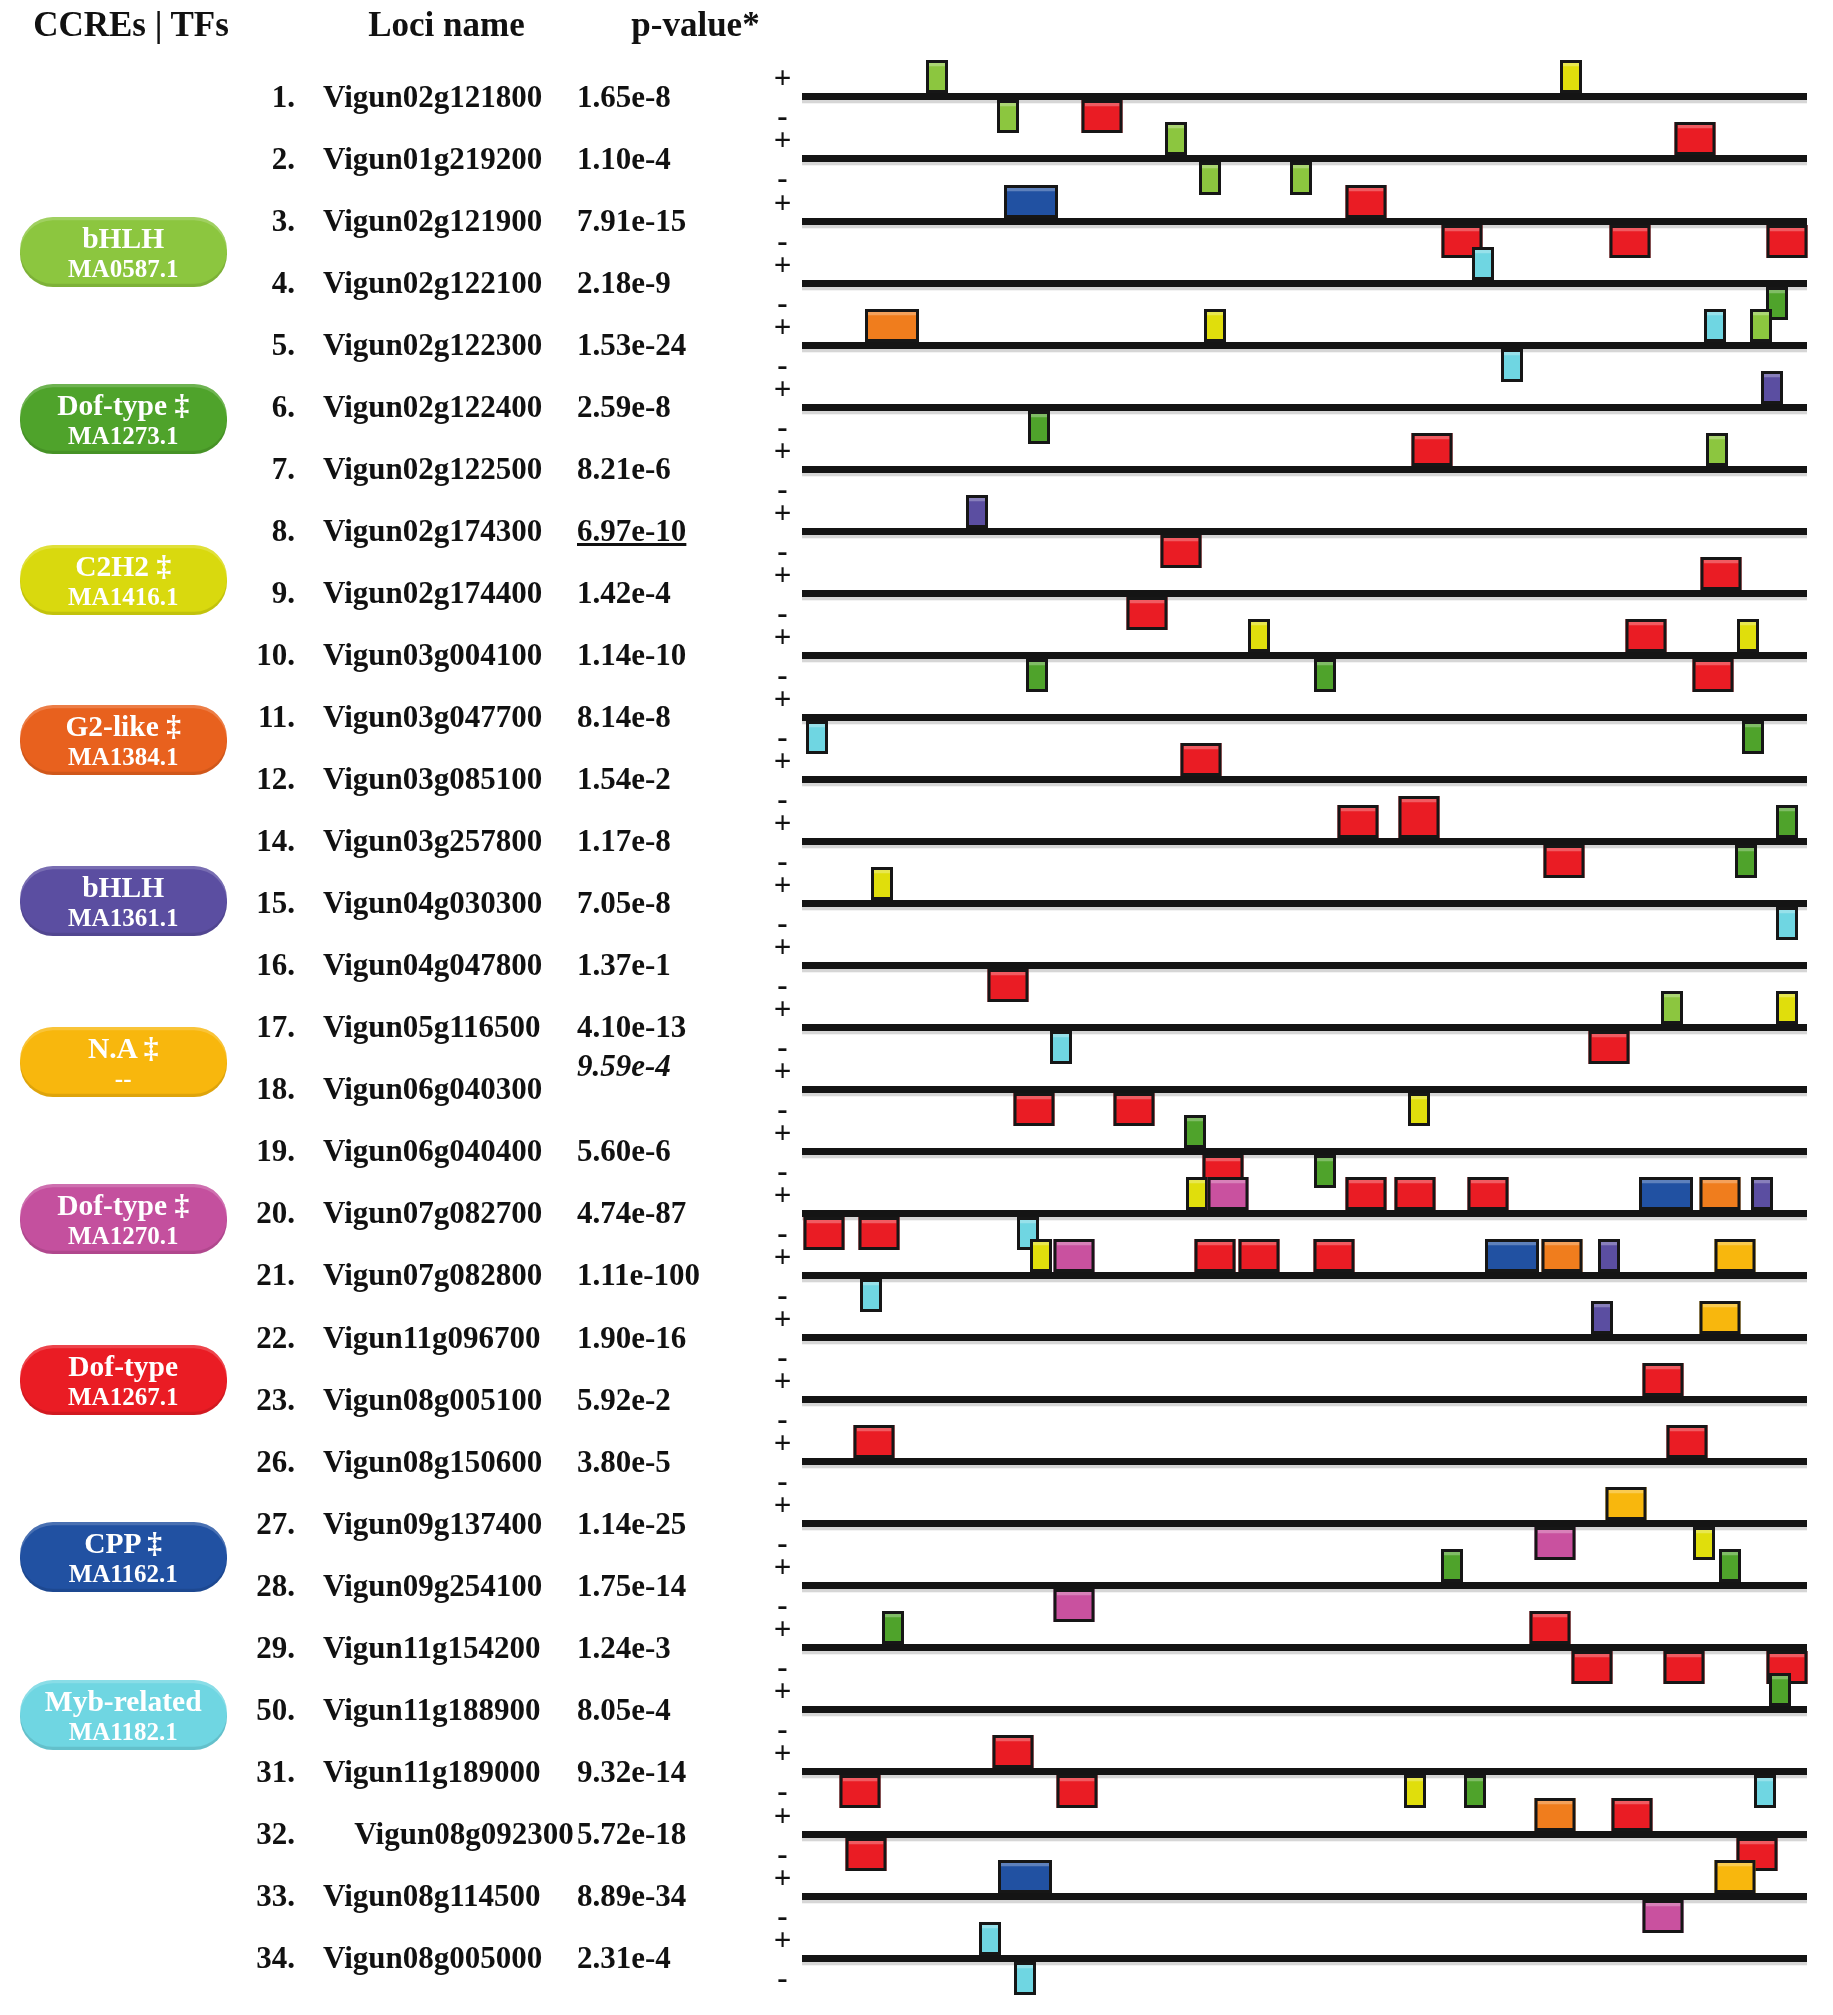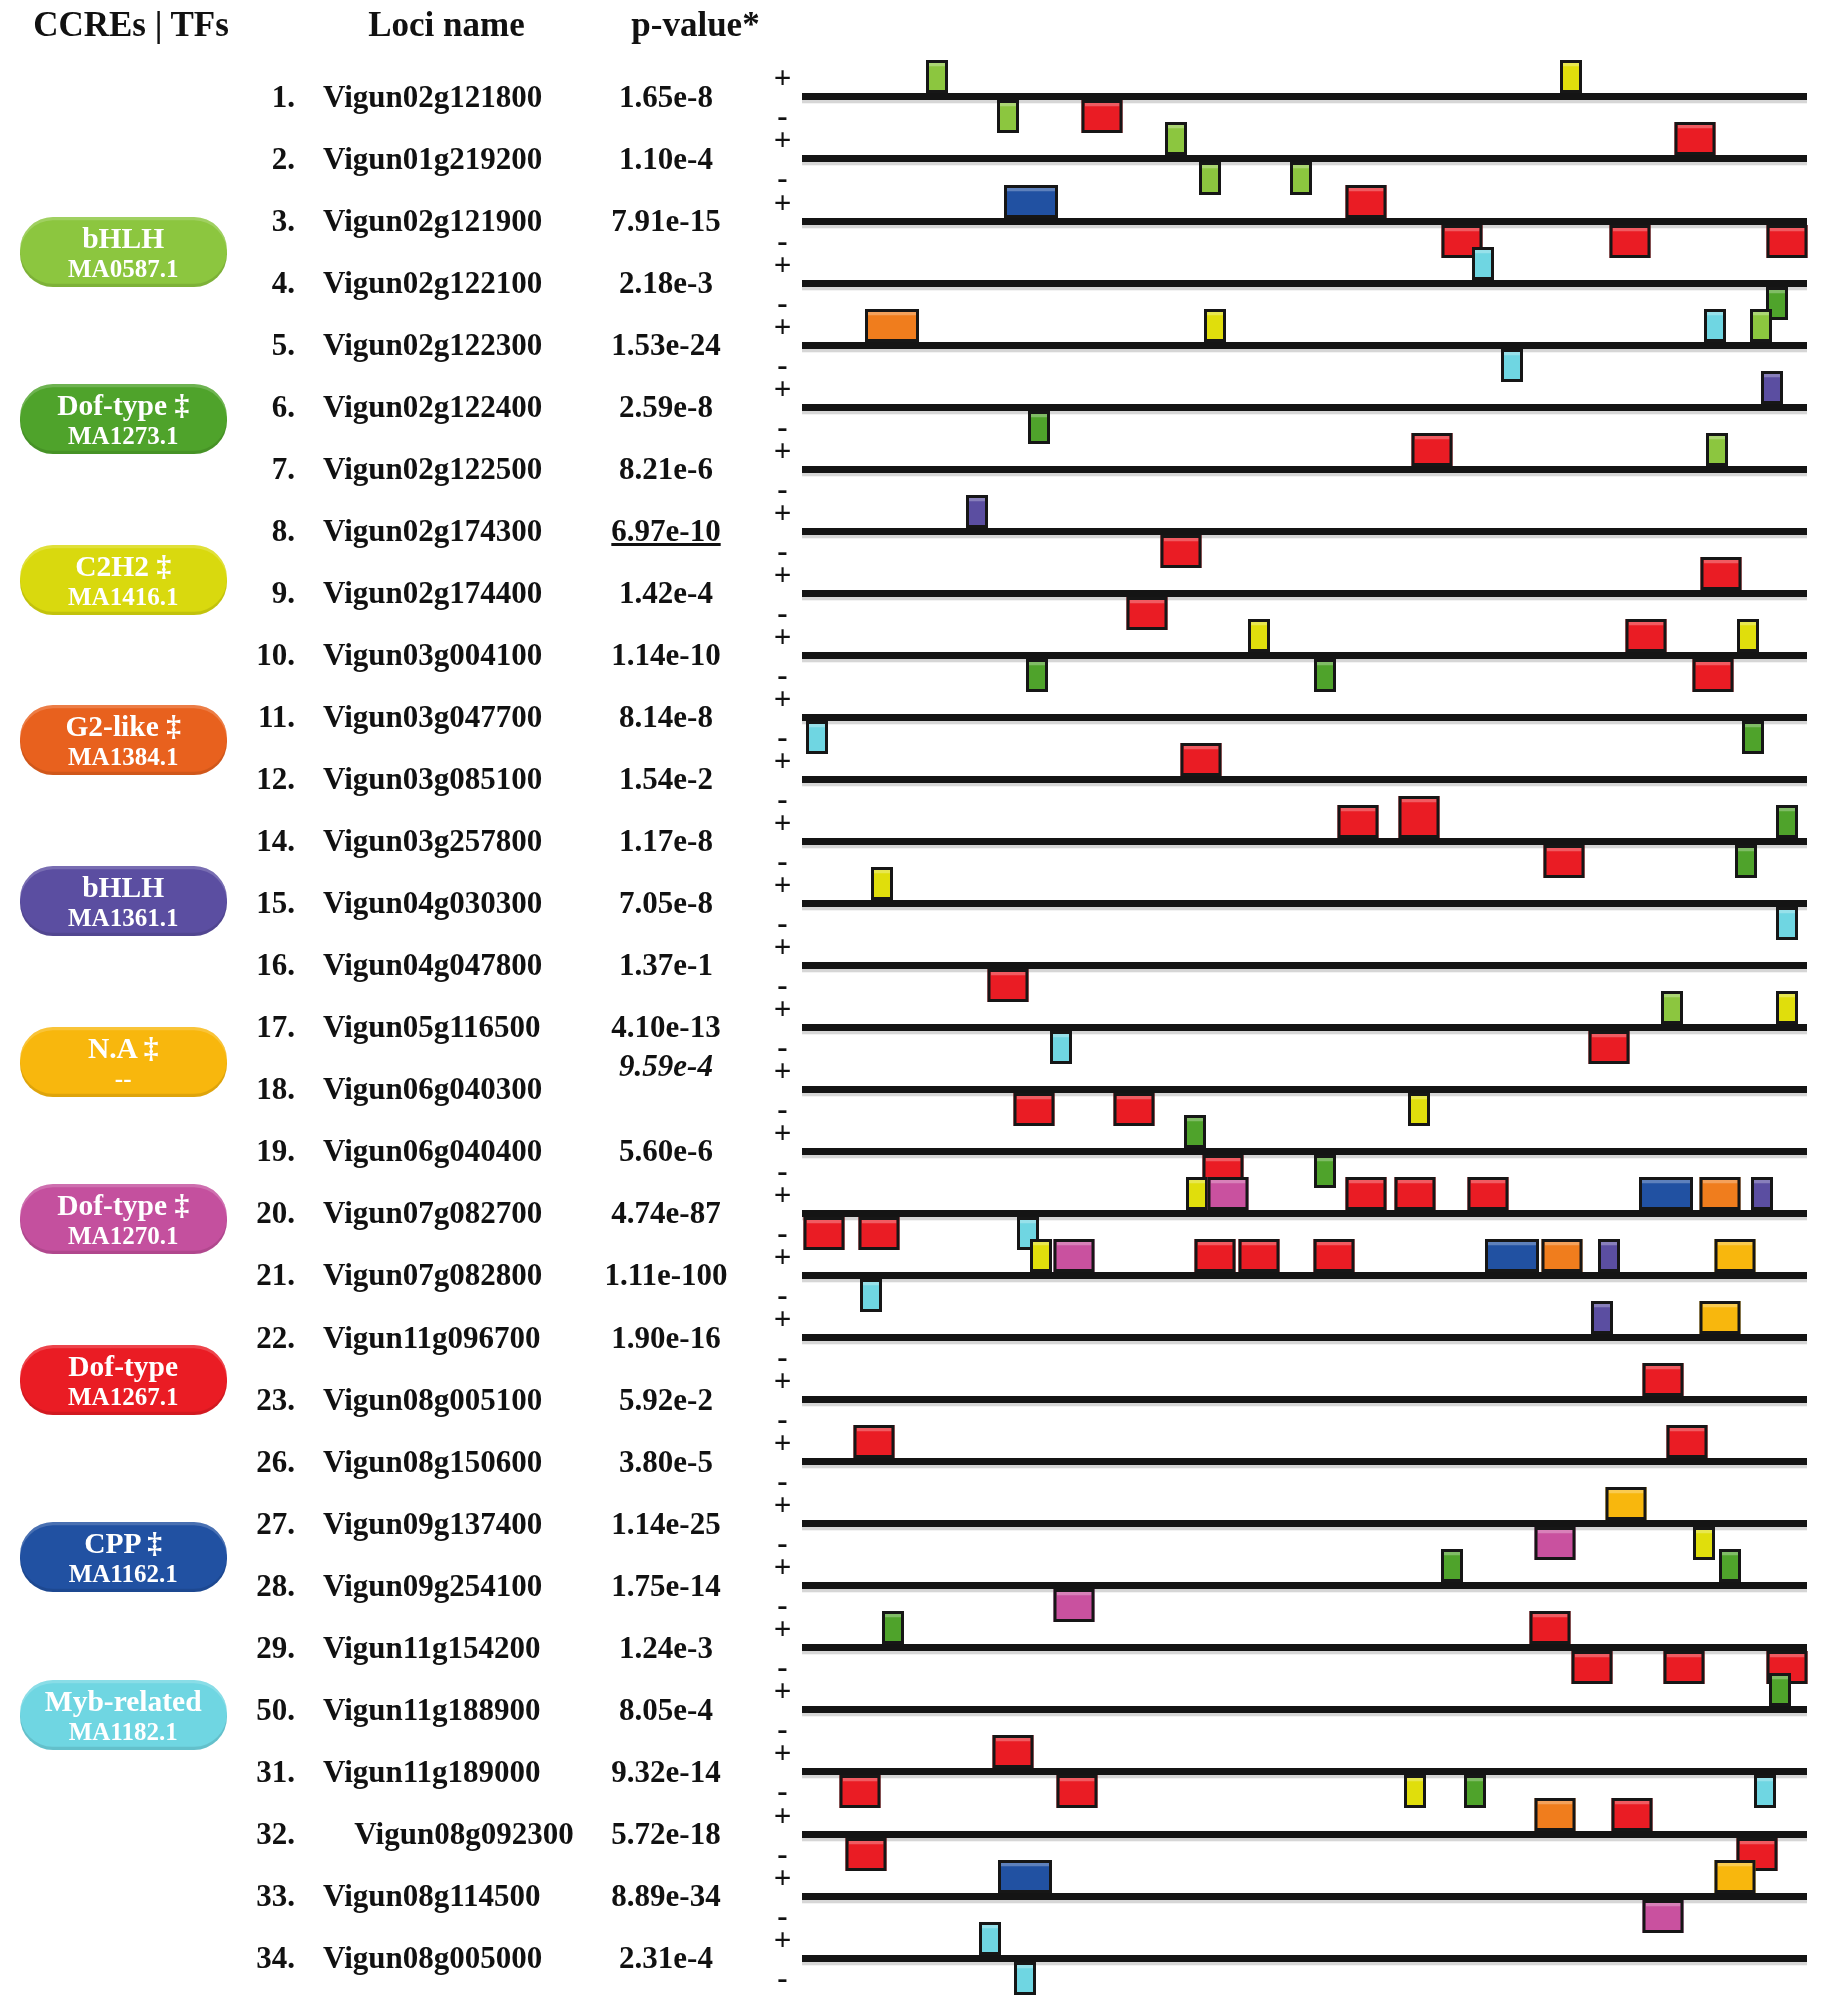--- a/index.html
+++ b/index.html
@@ -25,21 +25,21 @@
   }
   .pill .pname{font-size:29.5px;font-weight:bold;line-height:33px;white-space:nowrap;}
   .pill .pid{font-size:25px;font-weight:bold;line-height:27.6px;white-space:nowrap;}
   
   .rnum,.rname,.rpv{
     position:absolute;height:39px;line-height:39px;
     font-size:31px;font-weight:bold;white-space:nowrap;
   }
   .rnum{left:190px;width:105px;text-align:right;}
   .rname{left:323px;width:282px;text-align:left;}
-  .rpv{left:577px;width:178px;text-align:center;}
+  .rpv{left:577px;width:178px;text-align:left;}
   
   .prow{position:absolute;left:802px;width:1005px;height:0;}
   .pline{
     position:absolute;left:0;right:0;top:-3.3px;height:7.2px;background:#141414;
     box-shadow:0 3.3px 0 rgba(0,0,0,0.16);
   }
   .strand{
     position:absolute;left:-34px;width:29px;text-align:center;
     font-size:31px;font-weight:bold;line-height:26px;
   }
@@ -140,21 +140,21 @@
         <div class="strand sp">+</div>
         <div class="strand sm">-</div>
         <div class="mbox up w3" style="left: 22.8%; background: rgb(33, 81, 162);"></div>
         <div class="mbox up w2" style="left: 56.1%; background: rgb(234, 28, 36);"></div>
         <div class="mbox dn w2" style="left: 65.7%; background: rgb(234, 28, 36);"></div>
         <div class="mbox dn w2" style="left: 82.4%; background: rgb(234, 28, 36);"></div>
         <div class="mbox dn w2" style="left: 98%; background: rgb(234, 28, 36);"></div>
       </div>
       <div class="rnum" style="top: 263px;">4.</div>
       <div class="rname" style="top: 263px;">Vigun02g122100</div>
-      <div class="rpv" style="top: 263px;">2.18e-3</div>
+      <div class="rpv" style="top: 263px;">2.18e-9</div>
       <div class="prow" style="top: 283px; left: 802px; width: 1005px;">
         <div class="pline"></div>
         <div class="strand sp">+</div>
         <div class="strand sm">-</div>
         <div class="mbox up w1" style="left: 67.8%; background: rgb(111, 214, 226);"></div>
         <div class="mbox dn w1" style="left: 97%; background: rgb(79, 163, 43);"></div>
       </div>
       <div class="rnum" style="top: 325px;">5.</div>
       <div class="rname" style="top: 325px;">Vigun02g122300</div>
       <div class="rpv" style="top: 325px;">1.53e-24</div>

